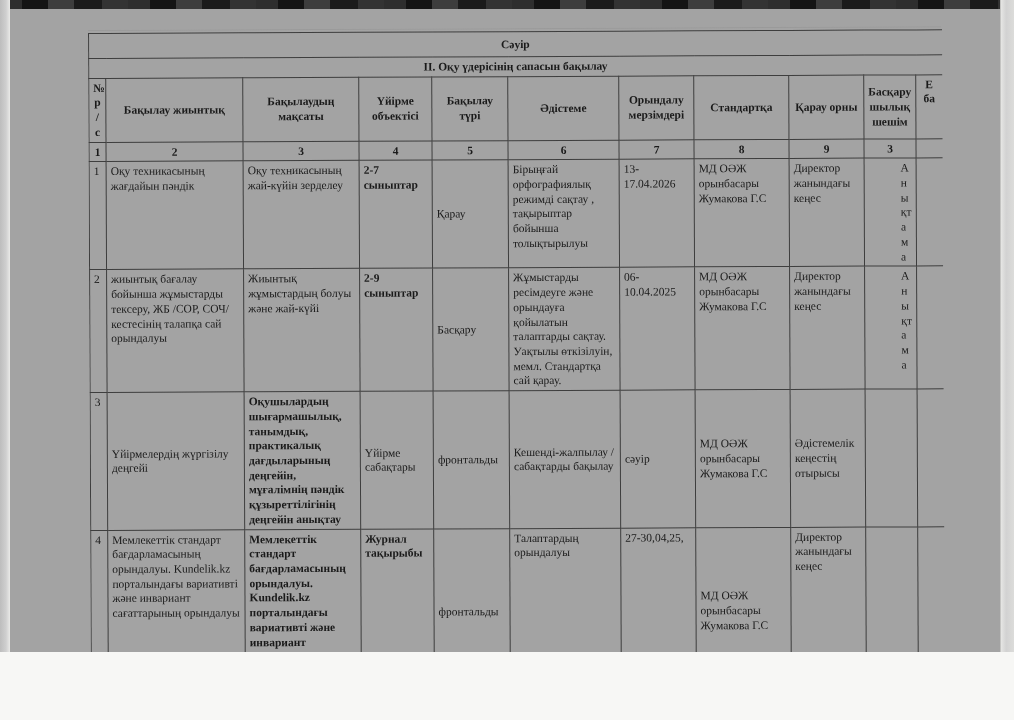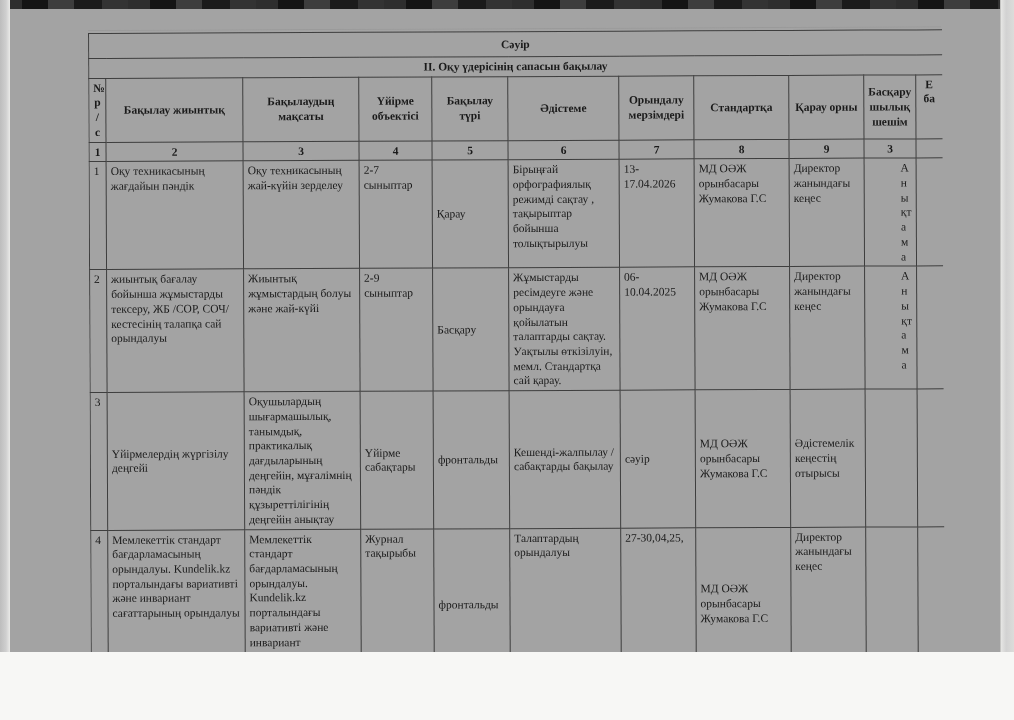--- a/index.html
+++ b/index.html
@@ -27,21 +27,21 @@
   .pre-line{position:absolute;left:0;top:0;width:853px;height:1px;background:#9a9a9a;}
   table{border-collapse:collapse;table-layout:fixed;width:853px;margin-top:3px;}
   td,th{border:1px solid #3e3e3e;padding:2px 4px;font-size:11.5px;line-height:1.28;
         vertical-align:top;text-align:left;font-weight:normal;overflow:hidden;
         word-wrap:break-word;}
   th{font-weight:bold;text-align:center;vertical-align:middle;}
   .noR{border-right:none;}
   .vm{vertical-align:middle;}
   .vb{vertical-align:bottom;}
   .tc{text-align:center;}
-  .b{font-weight:normal;}
+  .b{font-weight:bold;}
   .brk{word-break:break-all;padding-left:36px;}
   .row-month{height:25px;} .row-section{height:16px;} .row-headers{height:46px;}
   .row-nums{height:18px;} .r1{height:103px;} .r2{height:118px;} .r3{height:126px;}
   .r4{height:138px;} .r5{height:112px;}
   .nums td{font-weight:bold;text-align:center;}
 </style>
 </head>
 <body>
 
 <div class="scene">

